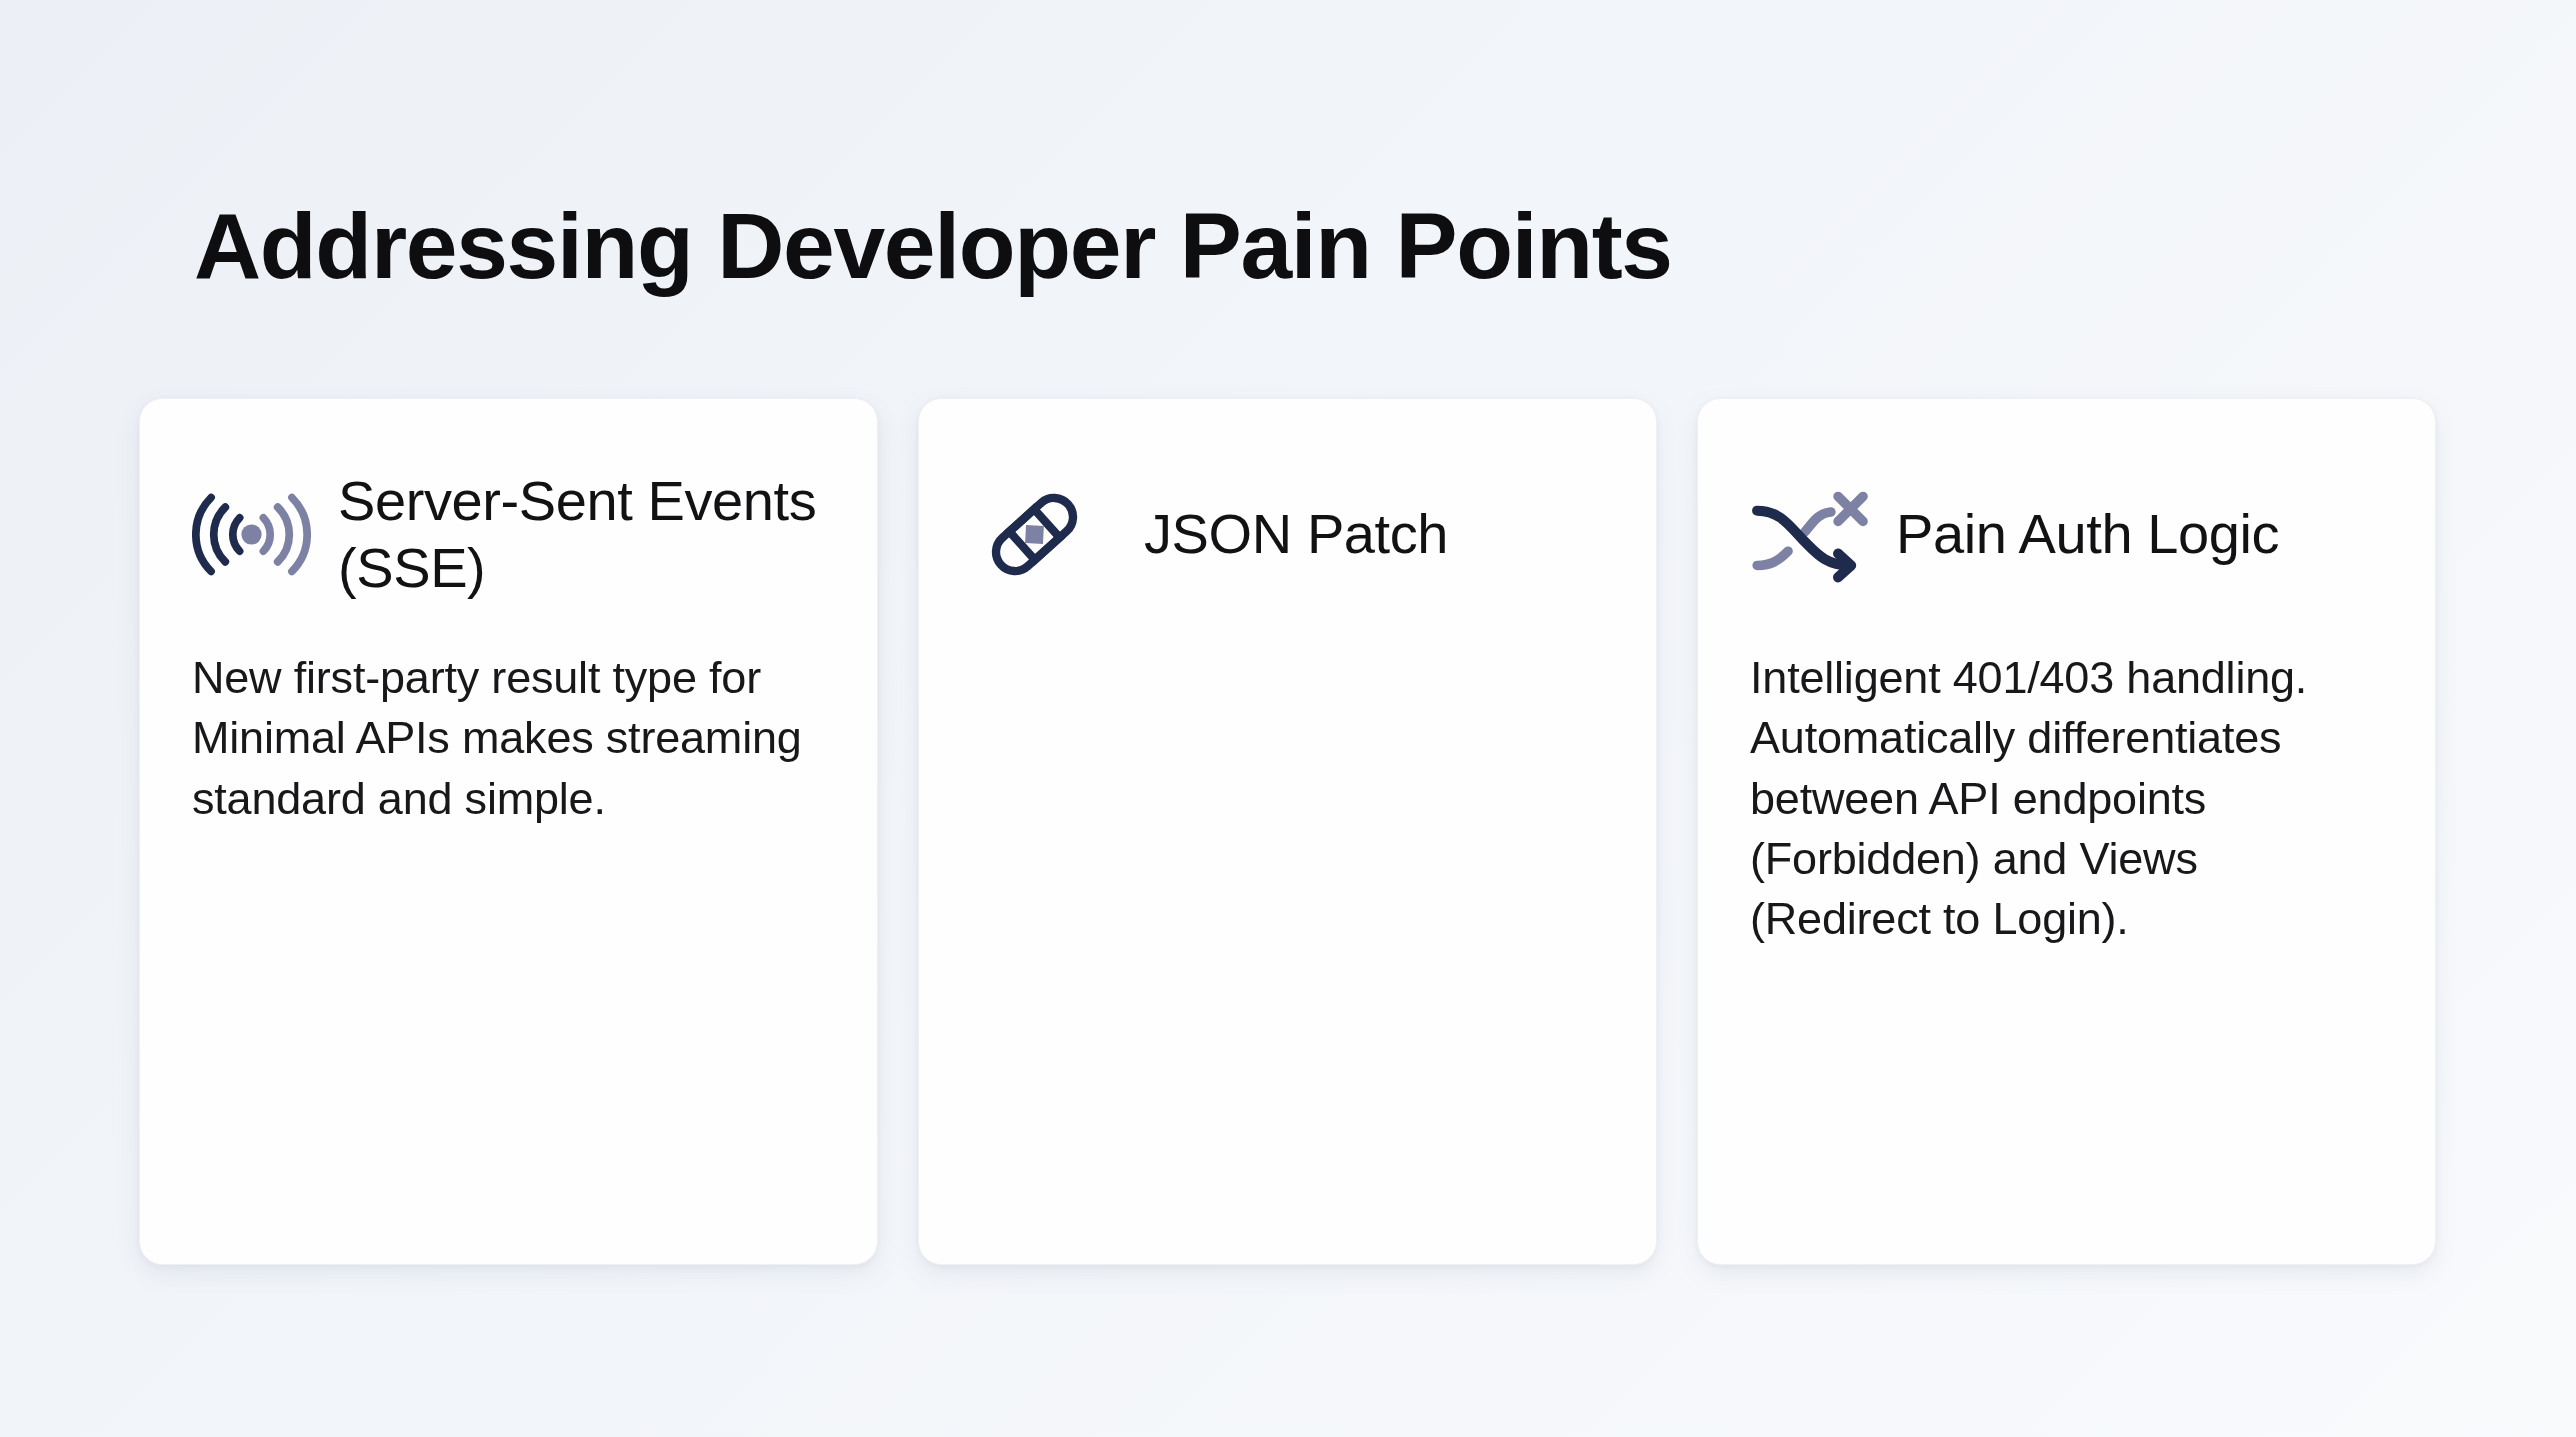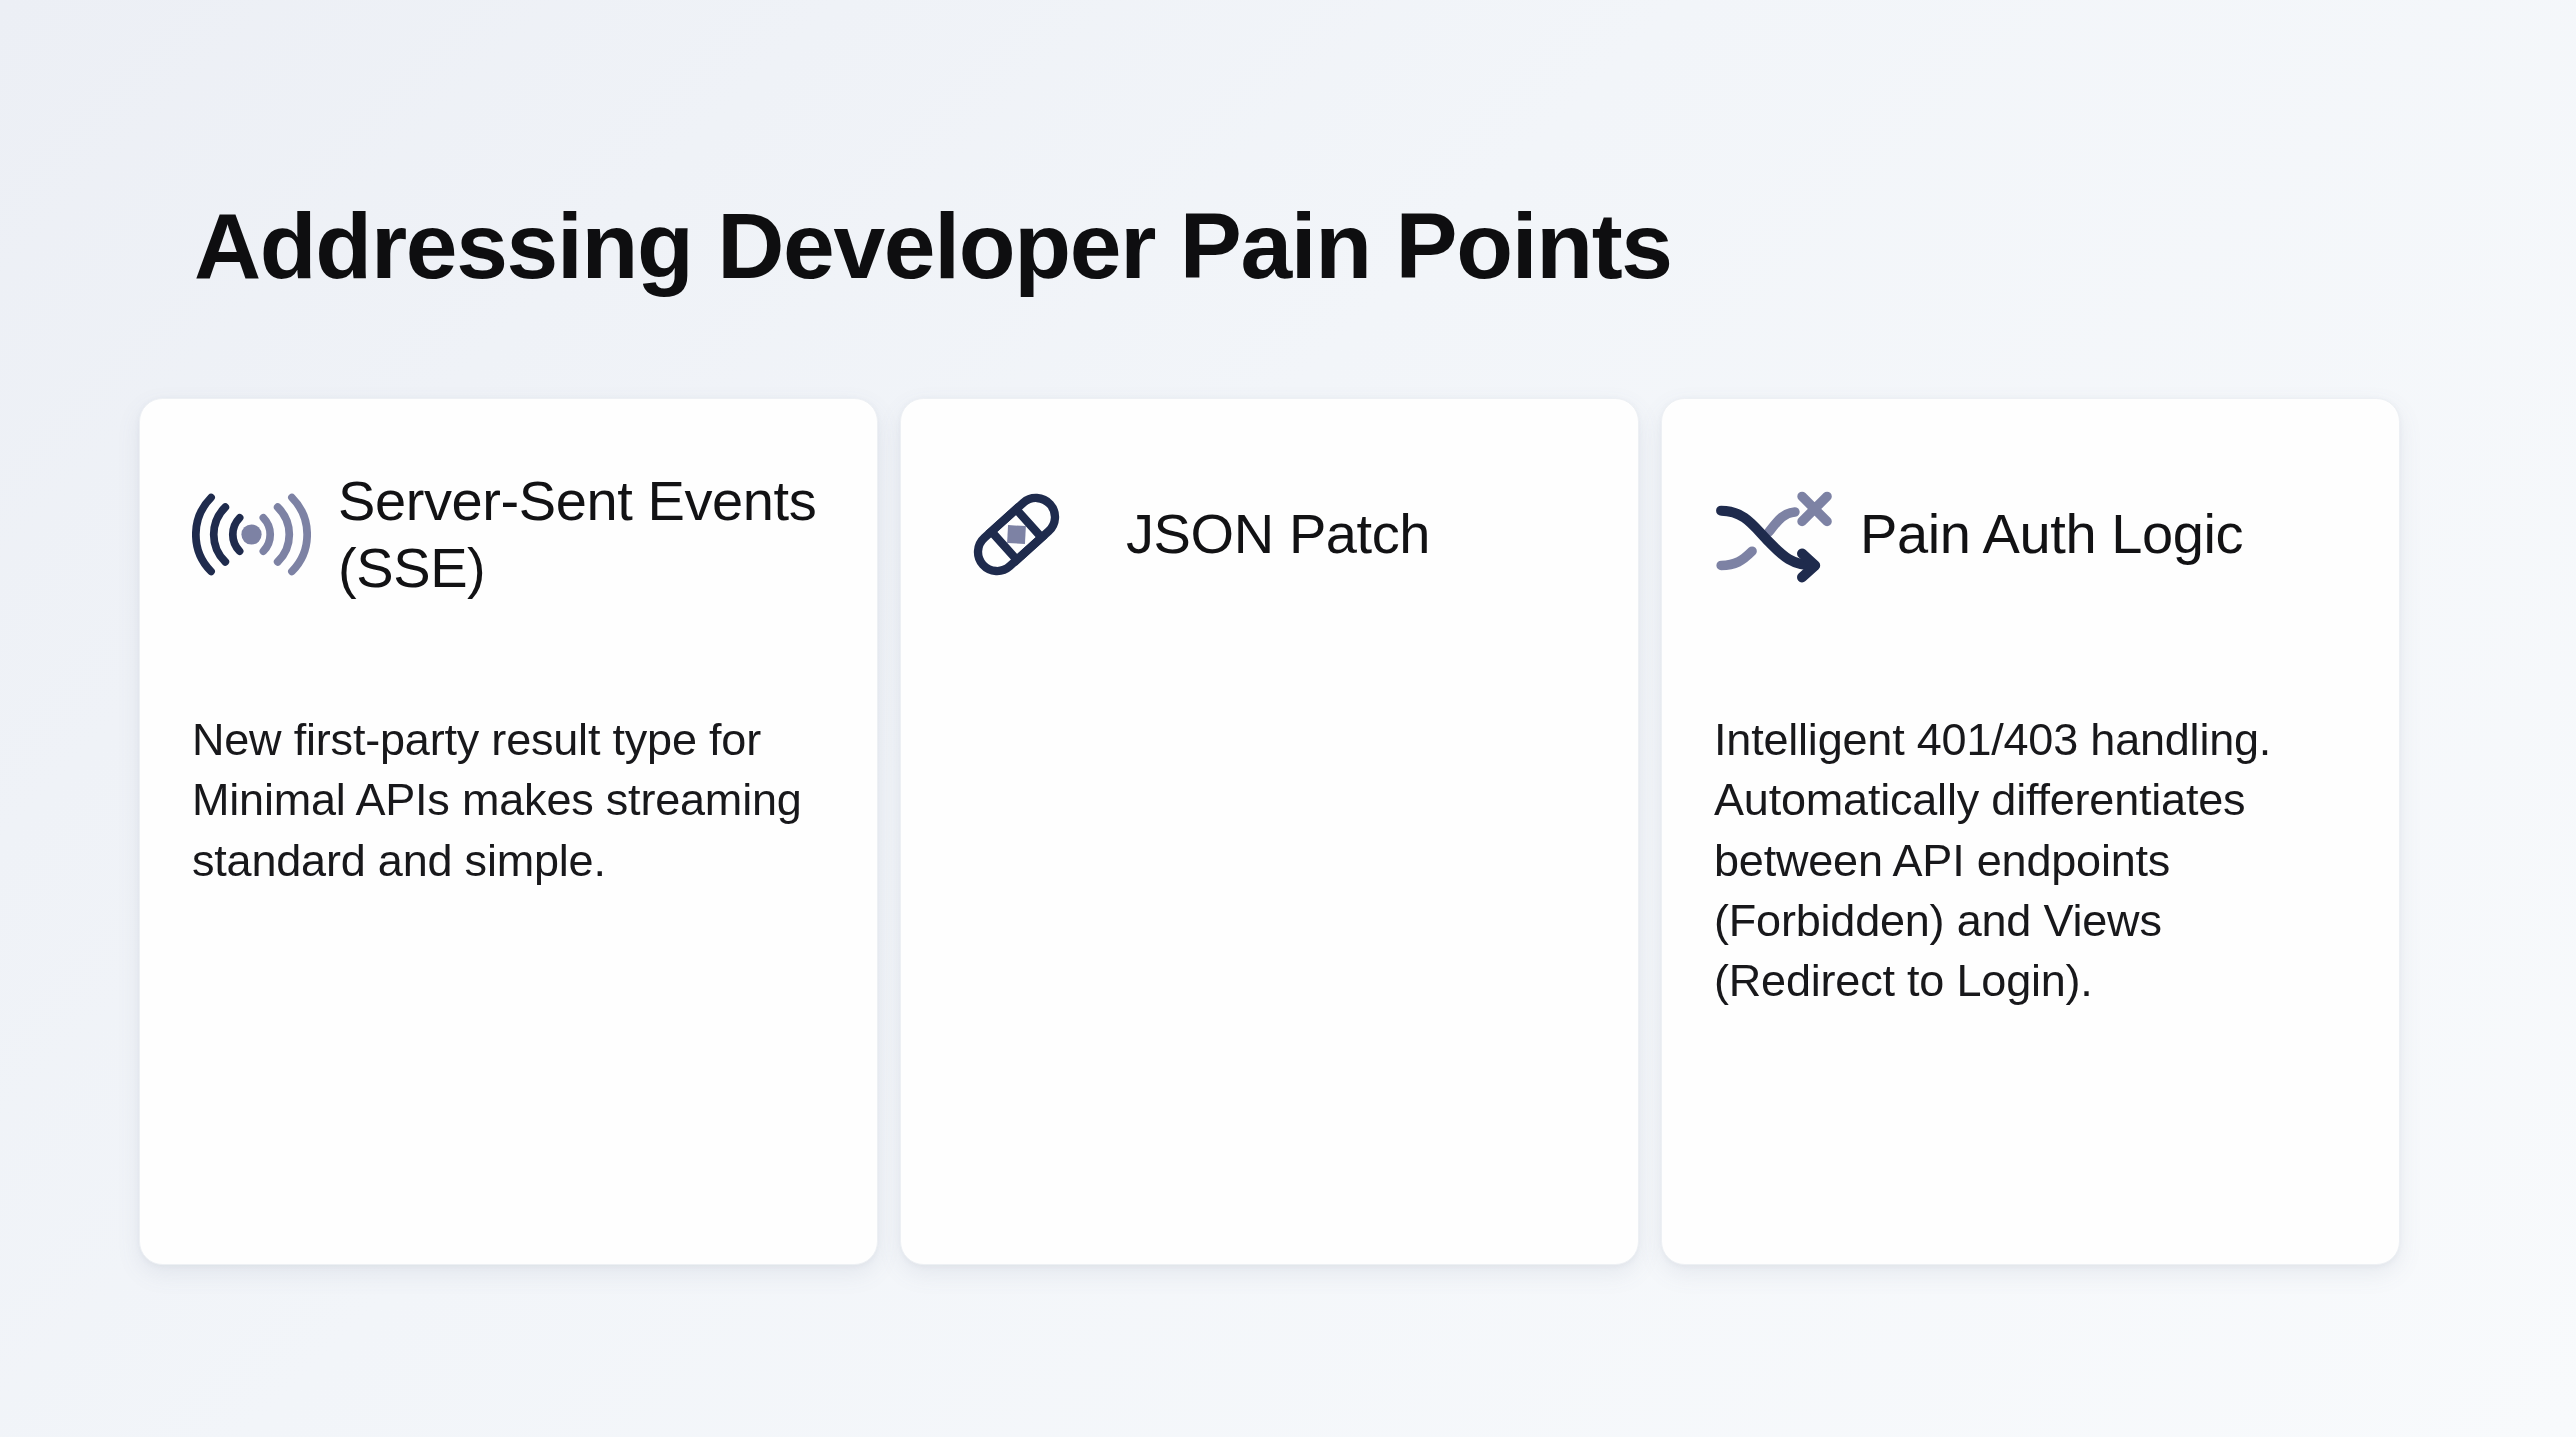--- a/index.html
+++ b/index.html
@@ -34,21 +34,21 @@
     color: #0e0e10;
     white-space: nowrap;
   }
 
   .cards {
     position: absolute;
     left: 139px;
     top: 398px;
     width: 2297px;
     display: flex;
-    gap: 22px;
+    gap: 40px;
   }
 
   .card {
     width: 739px;
     min-height: 867px;
     box-sizing: border-box;
     background: #fefefe;
     border: 0.9px solid #edf0f4;
     border-radius: 23.4px;
     box-shadow: 0 9px 23.4px rgba(100, 112, 140, 0.10),
@@ -81,21 +81,21 @@
 
   .card-heading {
     font-size: 56px;
     line-height: 1.18;
     font-weight: 400;
     color: #121214;
     letter-spacing: -0.4px;
   }
 
   .card-body {
-    margin-top: 90px;
+    margin-top: 28px;
     font-size: 45px;
     line-height: 1.34;
     font-weight: 400;
     color: #18181b;
     letter-spacing: -0.2px;
     white-space: pre-line;
   }
 
   
   .card-2 .card-head { padding-left: 3.6px; text-align: right; }

